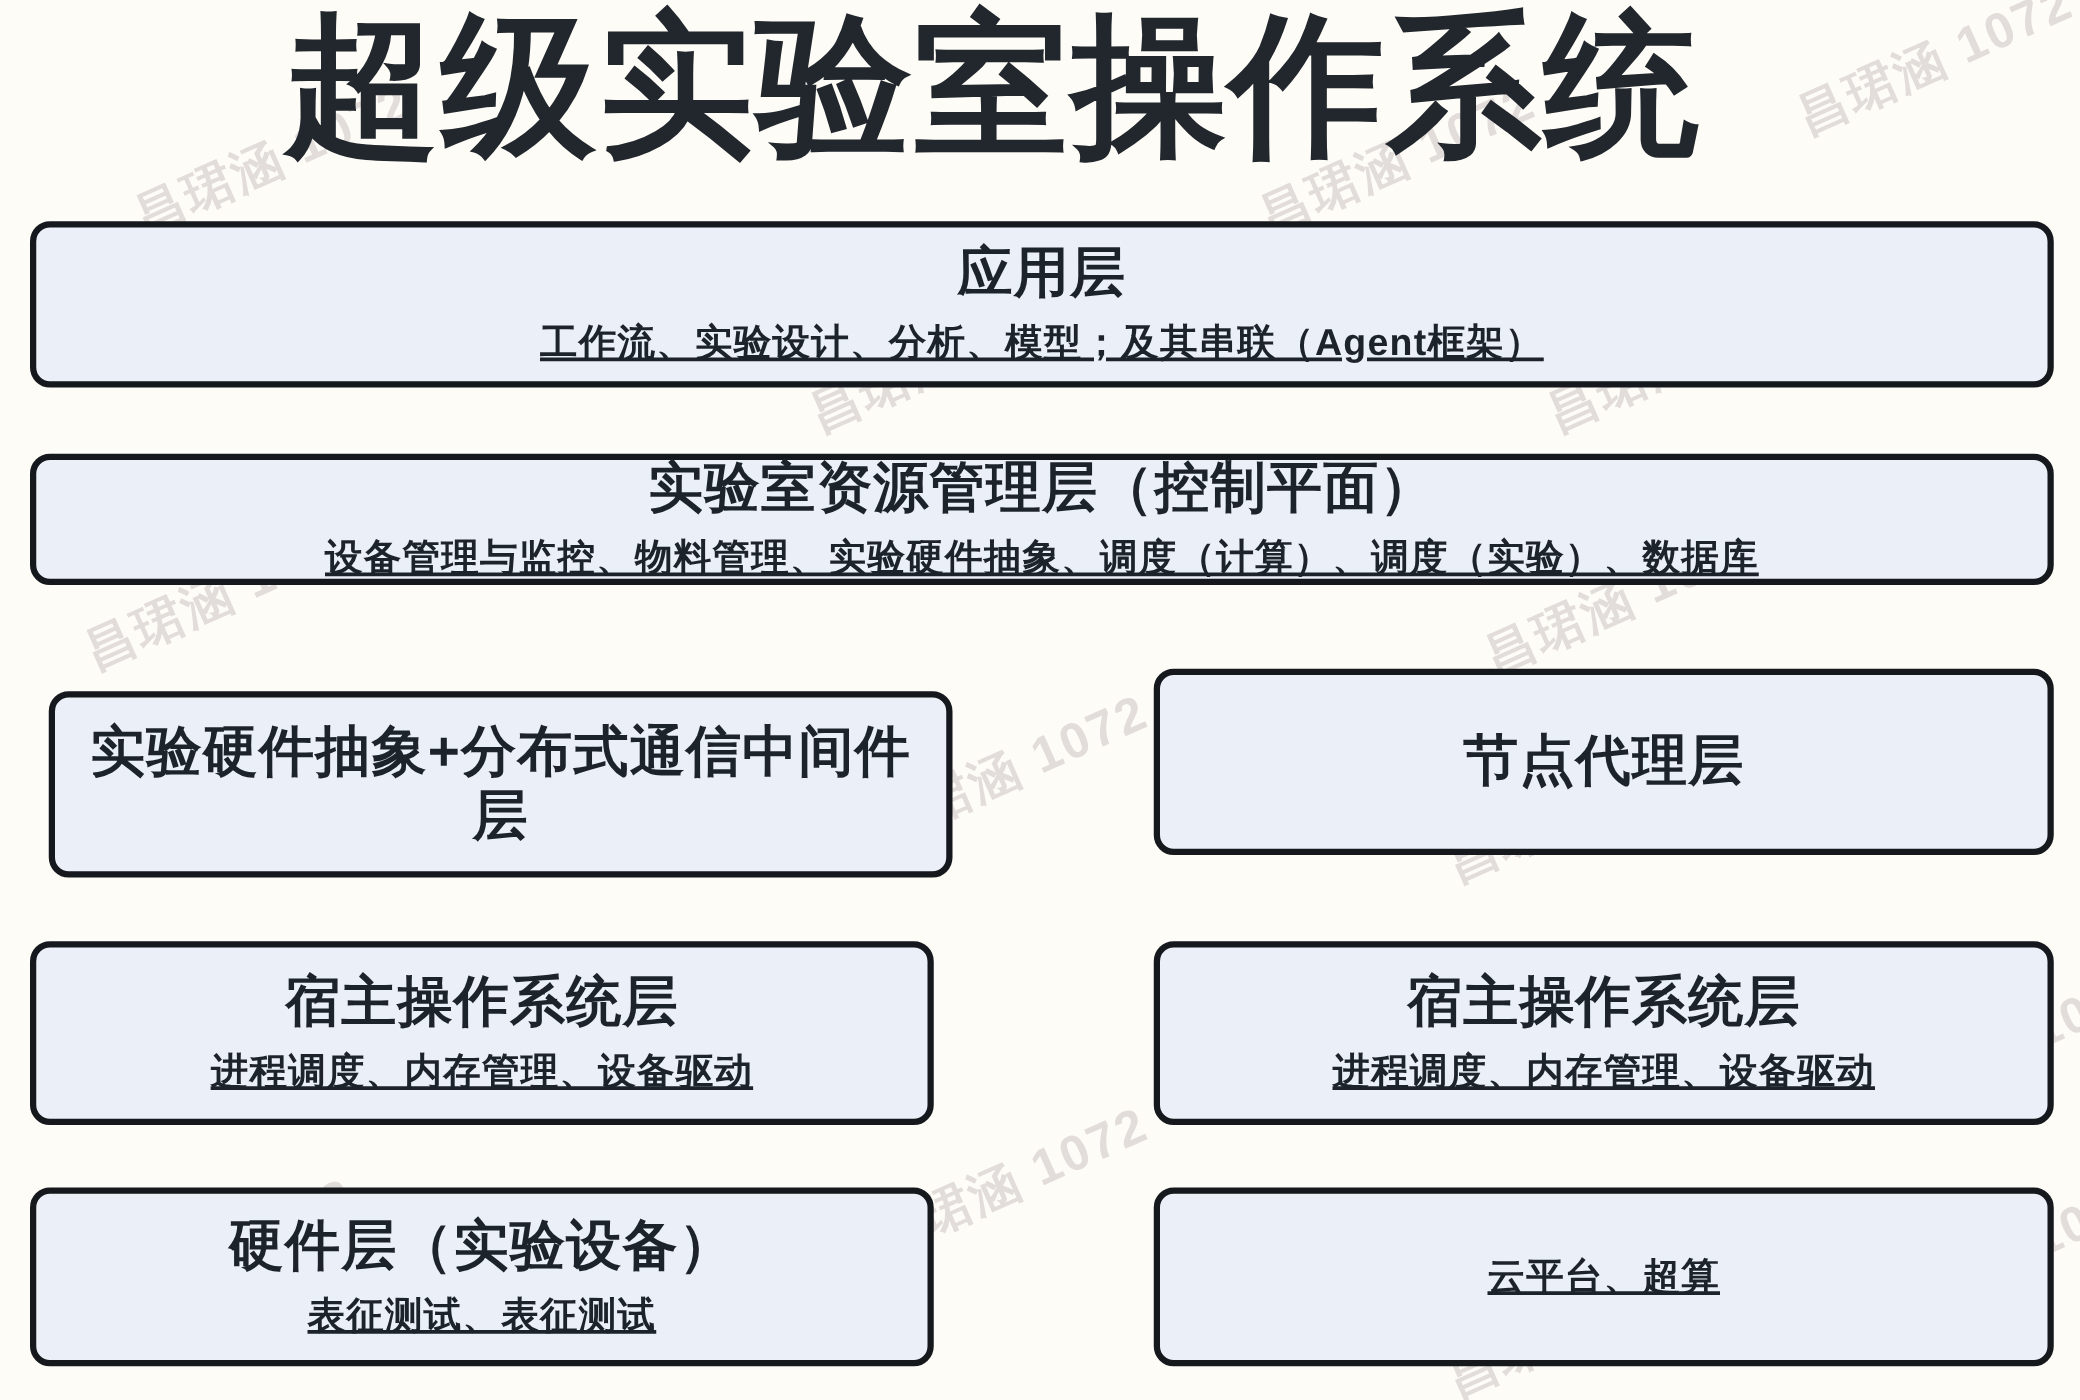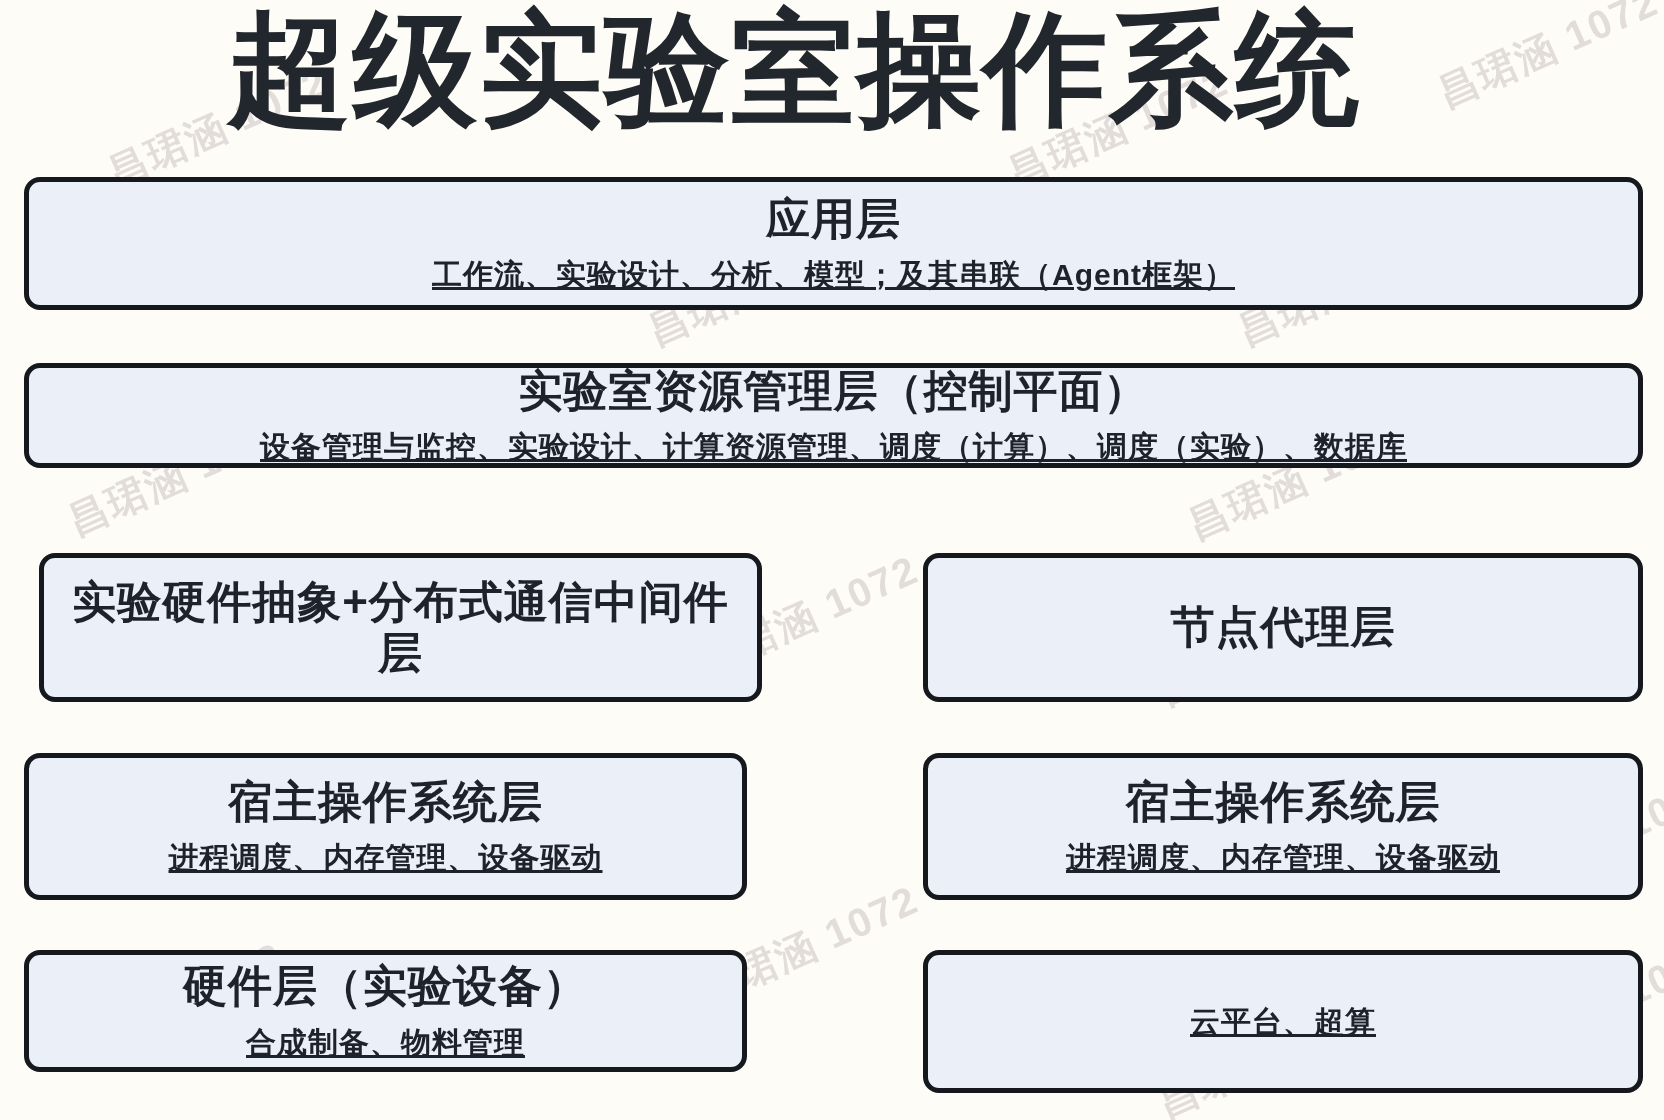--- a/index.html
+++ b/index.html
@@ -65,24 +65,24 @@
     font-size:30px;
     font-weight:700;
     letter-spacing:1px;
     line-height:1.2;
     text-decoration:underline;
   }
   
   .row1{left:24px;top:177px;width:1619px;height:133px;}
   .row2{left:24px;top:363px;width:1619px;height:105px;}
   .row3-left{left:39px;top:553px;width:723px;height:149px;}
-  .row3-right{left:923px;top:553px;width:720px;height:149px;}
+  .row3-right{left:923px;top:535px;width:720px;height:149px;}
   .row4-left{left:24px;top:753px;width:723px;height:147px;}
   .row4-right{left:923px;top:753px;width:720px;height:147px;}
-  .row5-left{left:24px;top:950px;width:723px;height:122px;}
+  .row5-left{left:24px;top:950px;width:723px;height:143px;}
   .row5-right{left:923px;top:950px;width:720px;height:143px;}
 </style>
 </head>
 <body>
 
 <div class="watermark-layer">
     <span class="watermark" style="left: 100px; top: 100px;">昌珺涵 1072</span>
     <span class="watermark" style="left: 1000px; top: 100px;">昌珺涵 1072</span>
     <span class="watermark" style="left: 1430px; top: 20px;">昌珺涵 1072</span>
     <span class="watermark" style="left: 640px; top: 258px;">昌珺涵 1072</span>
@@ -103,21 +103,21 @@
 
 <h1 class="page-title">超级实验室操作系统</h1>
 
 <section class="box row1">
   <div class="box-title">应用层</div>
   <div class="box-subtitle">工作流、实验设计、分析、模型；及其串联（Agent框架）</div>
 </section>
 
 <section class="box row2">
   <div class="box-title">实验室资源管理层（控制平面）</div>
-  <div class="box-subtitle">设备管理与监控、实验设计、计算资源管理、调度（计算）、调度（实验）、数据库</div>
+  <div class="box-subtitle">设备管理与监控、物料管理、实验硬件抽象、调度（计算）、调度（实验）、数据库</div>
 </section>
 
 <section class="box row3-left">
   <div class="box-title">实验硬件抽象+分布式通信中间件层</div>
 </section>
 
 <section class="box row3-right">
   <div class="box-title">节点代理层</div>
 </section>
 
@@ -126,18 +126,18 @@
   <div class="box-subtitle">进程调度、内存管理、设备驱动</div>
 </section>
 
 <section class="box row4-right">
   <div class="box-title">宿主操作系统层</div>
   <div class="box-subtitle">进程调度、内存管理、设备驱动</div>
 </section>
 
 <section class="box row5-left">
   <div class="box-title">硬件层（实验设备）</div>
-  <div class="box-subtitle">合成制备、物料管理</div>
+  <div class="box-subtitle">表征测试、表征测试</div>
 </section>
 
 <section class="box row5-right">
   <div class="box-subtitle">云平台、超算</div>
 </section>
 
 </body></html>

